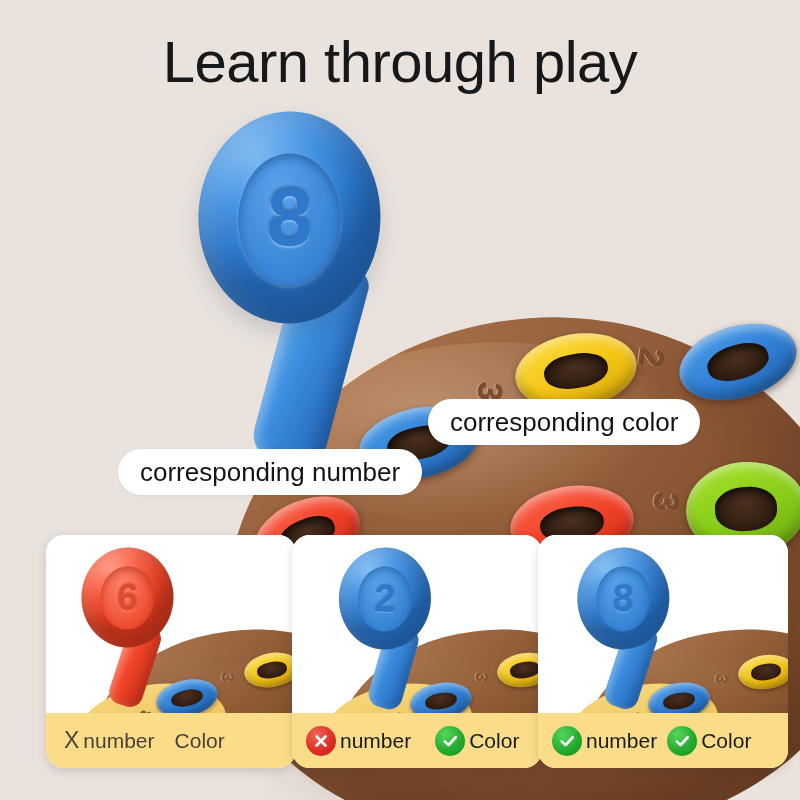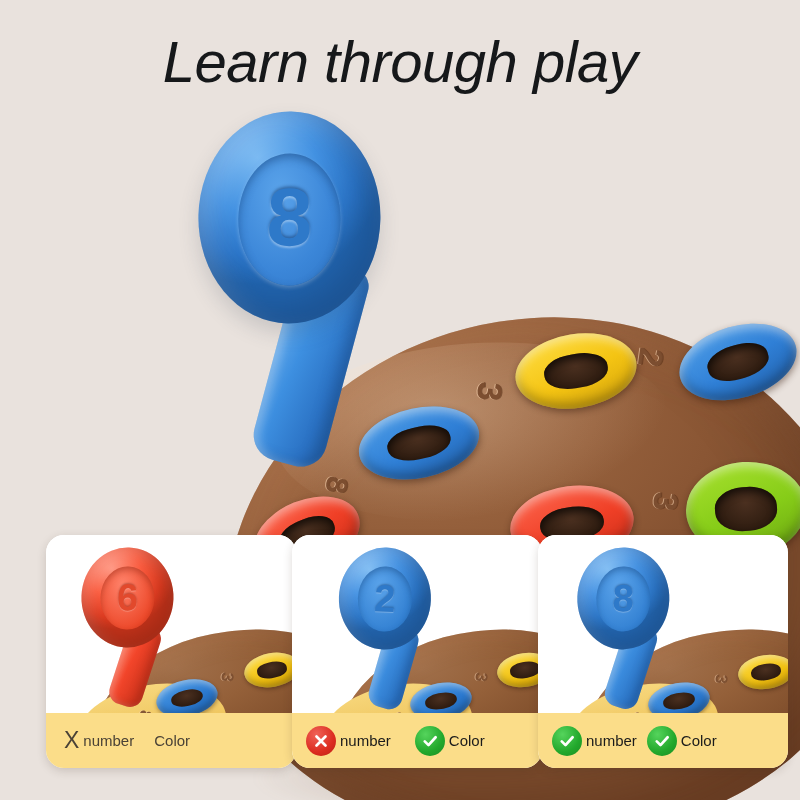--- a/index.html
+++ b/index.html
@@ -13,21 +13,20 @@
 
   
   #page-title{
     position:absolute;left:0;top:32px;width:800px;
     text-align:center;
     font-size:58px;
     font-weight:300;
     letter-spacing:-0.5px;
     color:#16181a;
     line-height:1.05;
-    font-style:italic;
   }
 
   
   .toy-base{
     position:absolute;
     left:222px;top:318px;
     width:640px;height:520px;
     border-radius:52% 50% 46% 48% / 58% 56% 42% 44%;
     background:
       radial-gradient(ellipse 62% 48% at 34% 18%, #9f6c48 0%, #95603c 42%, #8a5634 72%, #7c4c2d 100%);
@@ -203,21 +202,21 @@
   
   .caption{
     position:absolute;left:0;bottom:0;width:100%;height:55px;
     background:#fbdd89;
     display:flex;align-items:center;
     gap:10px;
     padding:0 14px;
     box-sizing:border-box;
   }
   .cap-item{display:flex;align-items:center;gap:4px;}
-  .cap-text{font-size:15px;color:#1b1b1b;}
+  .cap-text{font-size:21px;color:#1b1b1b;}
   #card-1 .cap-text{color:#4a4236;}
   #card-1 .caption{gap:20px;padding-left:18px;}
   .badge{
     width:30px;height:30px;border-radius:50%;
     display:flex;align-items:center;justify-content:center;
     flex:0 0 auto;
     position:relative;
   }
   .badge.ok{background:radial-gradient(circle at 35% 28%, #55d45c 0%, #22a82c 60%, #1a8d23 100%);}
   .badge.no{background:radial-gradient(circle at 35% 28%, #f06257 0%, #dc2c20 60%, #bb2015 100%);}
@@ -270,20 +269,22 @@
   <div class="emboss" style="left:656px;top:482px;transform:rotate(96deg);">3</div>
 
   <div class="peg" id="hero-peg">
     <div class="stem"></div>
     <div class="head">
       <div class="disc"></div>
       <div class="num">8</div>
     </div>
   </div>
 
+  <div class="pill" id="callout-color">corresponding color</div>
+  <div class="pill" id="callout-number">corresponding number</div>
 
   <div class="card" id="card-1">
     <div class="scene">
       <div class="mini-dome"></div>
       <div class="mini-rim"></div>
       <div class="mini-hole blue" style="left:110px;top:145px;width:62px;height:36px;transform:rotate(-12deg);">
         <div class="ring"></div>
         <div class="bore"></div>
       </div>
       <div class="mini-emboss" style="left:94px;top:170px;transform:rotate(100deg);">8</div>

